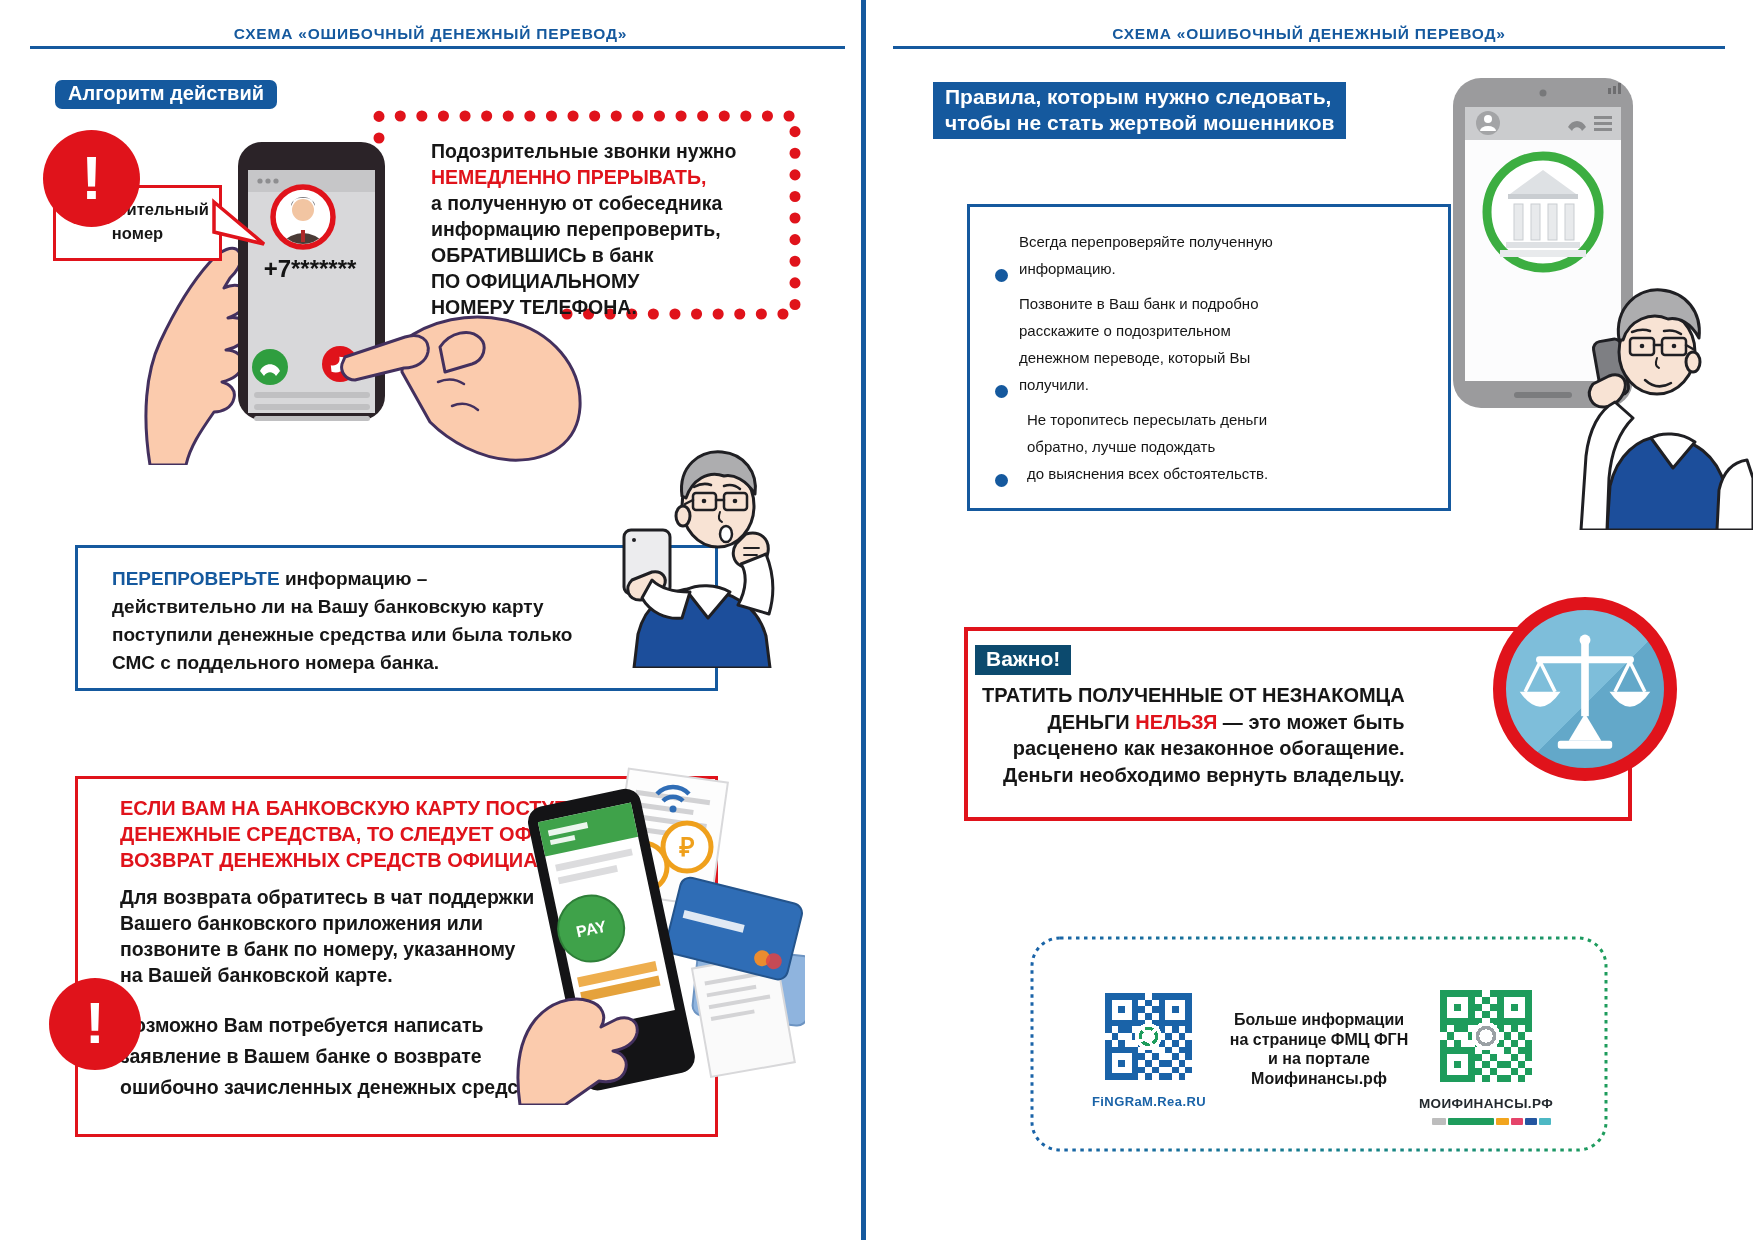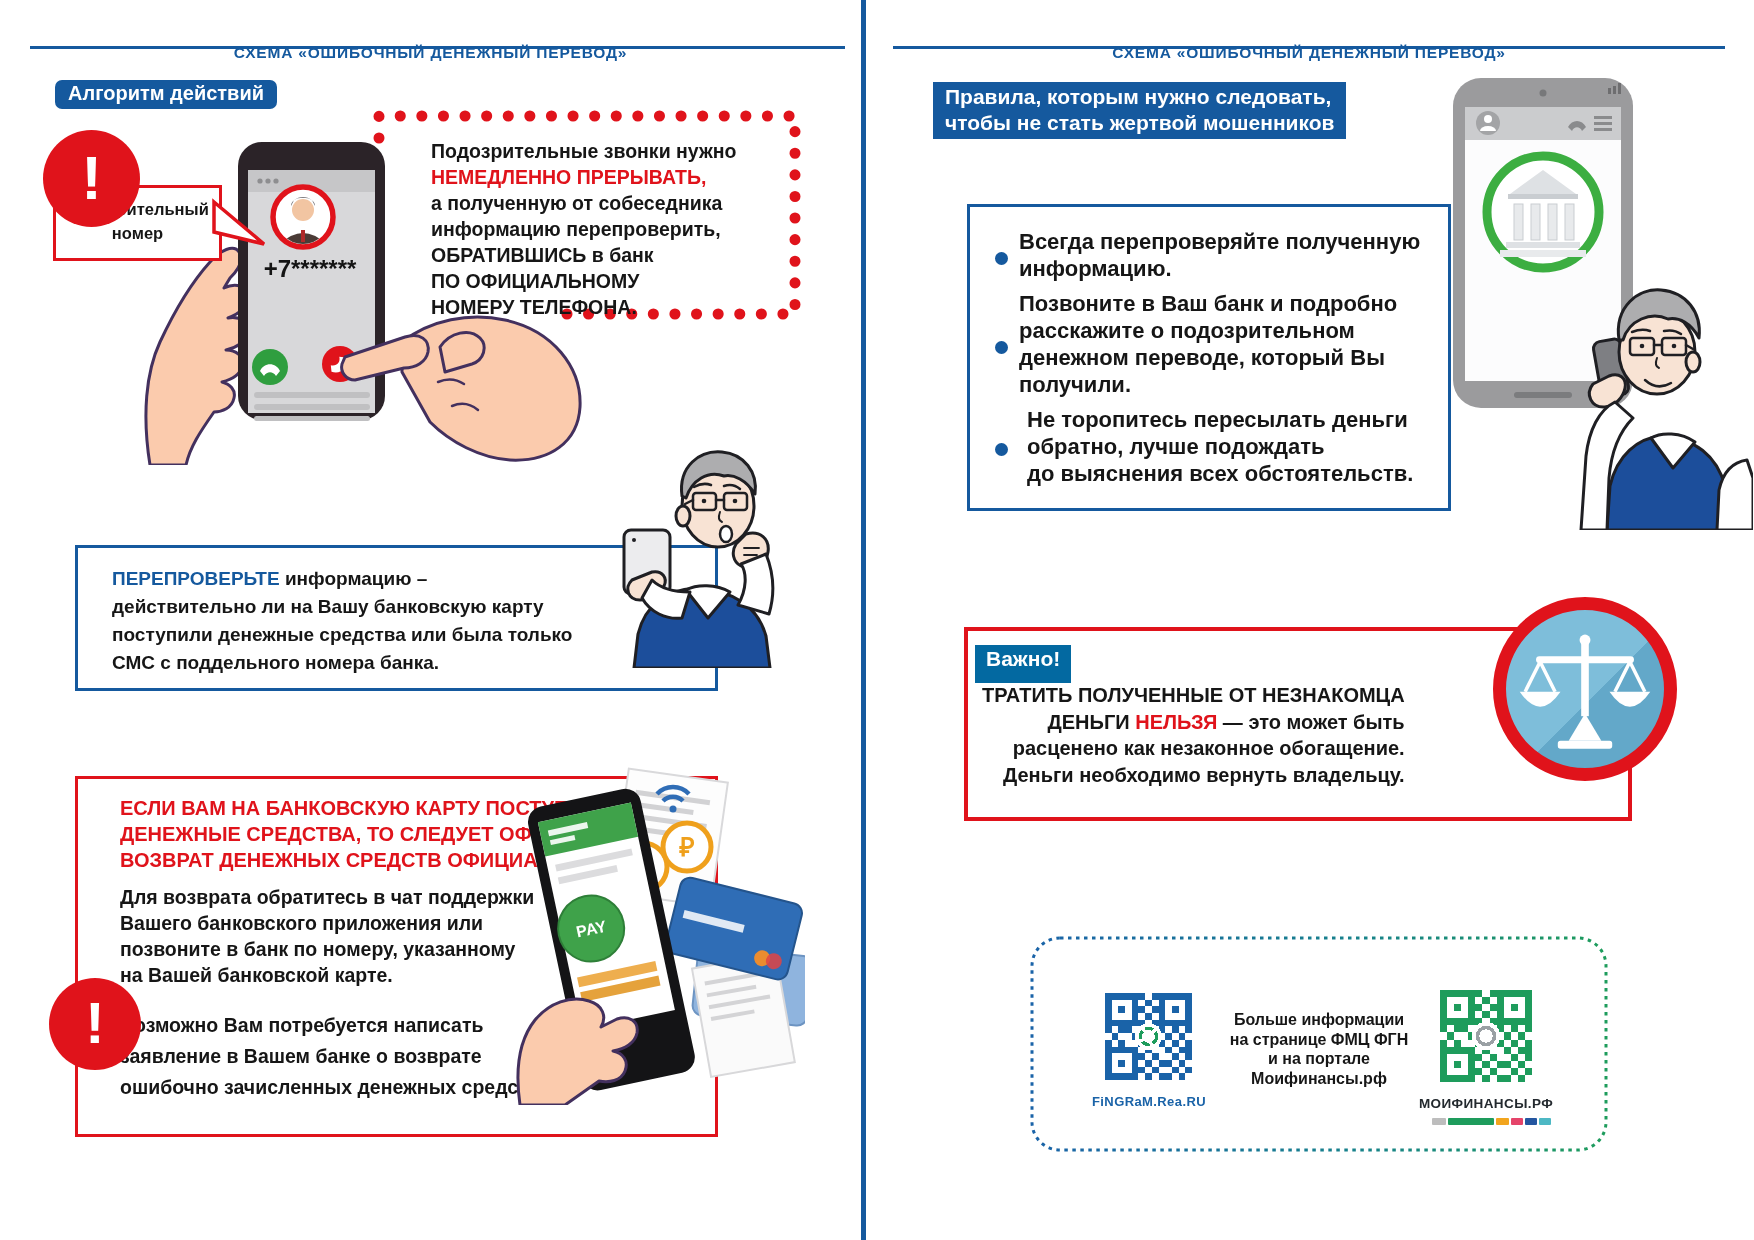--- a/index.html
+++ b/index.html
@@ -1,20 +1,20 @@
 <!DOCTYPE html>
 <html><head>
 <meta charset="utf-8">
 <style>
   html,body{margin:0;padding:0;background:#fff;}
   .poster{position:relative;width:1754px;height:1240px;background:#fff;overflow:hidden;
     font-family:"Liberation Sans",sans-serif;color:#161616;}
   .abs{position:absolute;}
   .hdr{position:absolute;top:25px;text-align:center;color:#15599E;font-weight:700;
-    font-size:15.5px;letter-spacing:.8px;margin-top:19px;}
+    font-size:15.5px;letter-spacing:.8px;}
   .rule{position:absolute;top:46px;height:3px;background:#15599E;}
   .divider{position:absolute;left:861px;top:0;width:5px;height:1240px;background:#15599E;}
   .badge{position:absolute;background:#15599E;color:#fff;font-weight:700;}
   .badge-algo{left:55px;top:80px;font-size:20px;padding:2px 13px 4px;border-radius:7px;}
   .badge-rules{left:933px;top:82px;font-size:21px;line-height:26px;padding:2px 12px 3px;white-space:pre-line;}
   .excl{position:absolute;border-radius:50%;background:#E0131B;color:#fff;font-weight:700;
     text-align:center;}
   .excl1{left:43px;top:130px;width:97px;height:97px;font-size:62px;line-height:95px;z-index:7;}
   .excl2{left:49px;top:978px;width:92px;height:92px;font-size:58px;line-height:90px;z-index:3;}
   .sus-box{position:absolute;left:53px;top:185px;width:163px;height:61px;background:#fff;
@@ -24,26 +24,26 @@
   .red{color:#E0131B;}
   .blue{color:#15599E;}
   .pre{white-space:pre-line;}
   .box{position:absolute;background:#fff;}
   .box-blue{border:3px solid #15599E;}
   .box-red{border:3px solid #E0131B;}
   .recheck{position:absolute;left:112px;top:565px;font-size:19px;line-height:28px;font-weight:700;z-index:2;}
   .refund-h{position:absolute;left:120px;top:795px;font-size:20px;line-height:26px;font-weight:700;color:#E0131B;}
   .refund-p1{position:absolute;left:120px;top:884px;font-size:19.5px;line-height:26px;font-weight:700;}
   .refund-p2{position:absolute;left:120px;top:1010px;font-size:19.5px;line-height:31px;font-weight:700;}
-  .rule-row{position:absolute;display:flex;align-items:center;font-weight:700;
-    font-size:22px;line-height:27px;width:430px;}
+  .rule-row{position:absolute;display:flex;align-items:flex-end;font-weight:400;
+    font-size:15px;line-height:27px;width:430px;}
   .rule-dot{width:13px;height:13px;border-radius:50%;background:#15599E;flex:0 0 13px;
     margin:6px 11px 0 0;}
-  .imp-badge{position:absolute;left:975px;top:645px;background:#0369a1;color:#fff;
-    font-weight:700;font-size:21px;padding:2px 11px 12px;z-index:2;}
+  .imp-badge{position:absolute;left:975px;top:645px;background:#0c4a6e;color:#fff;
+    font-weight:700;font-size:21px;padding:2px 11px 4px;z-index:2;}
   .imp-text{position:absolute;left:982px;top:682px;font-size:20px;line-height:26.5px;font-weight:700;z-index:2;text-align:right;}
   .scales{position:absolute;left:1493px;top:597px;width:184px;height:184px;border-radius:50%;
     border:13px solid #E0131B;box-sizing:border-box;z-index:2;
     background:linear-gradient(135deg,#7EBEDA 55%,#63A8C9 55%);
     display:flex;align-items:center;justify-content:center;}
   .qr{position:absolute;}
   .qr-label-blue{position:absolute;left:1075px;top:1094px;width:148px;text-align:center;
     color:#1A63A8;font-weight:700;font-size:13px;letter-spacing:.4px;}
   .qr-info{position:absolute;left:1204px;top:1010px;width:230px;text-align:center;
     font-weight:700;font-size:16px;line-height:19.5px;}

